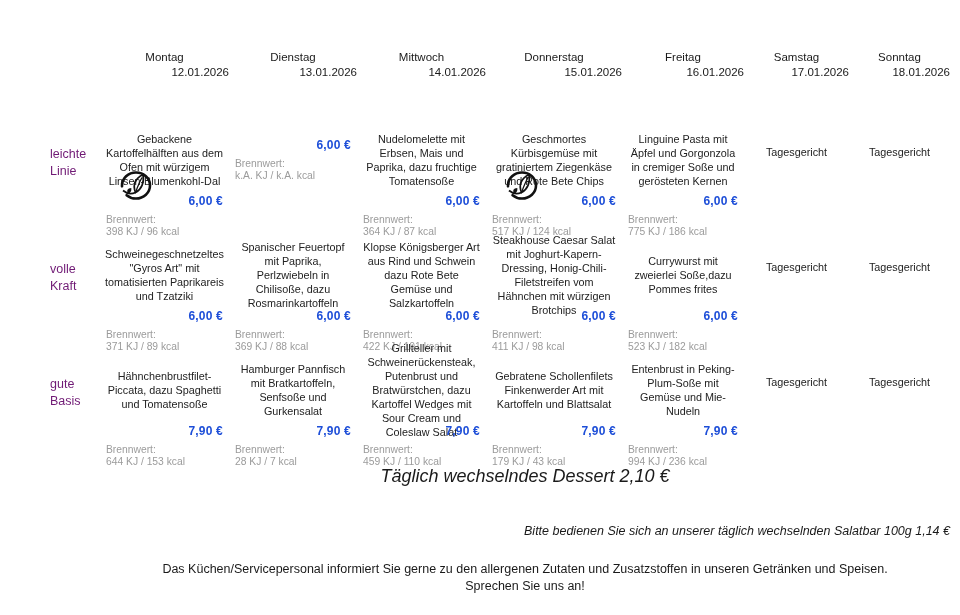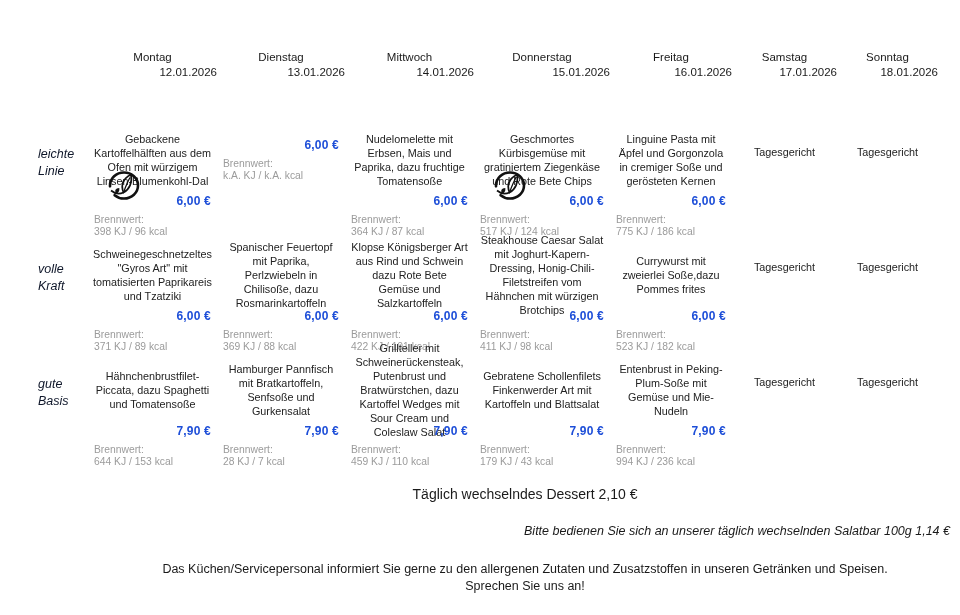--- a/index.html
+++ b/index.html
@@ -7,38 +7,37 @@
   body {
     width: 960px; height: 615px;
     font-family: "Liberation Sans", sans-serif;
     color: #1a1a1a;
     position: relative;
     overflow: hidden;
   }
   .page { position: absolute; left: 0; top: 0; width: 960px; height: 615px; }
 
   .menu-grid {
-    position: absolute; left: 28px; top: 40px;
+    position: absolute; left: 40px; top: 40px;
     display: grid;
     grid-template-columns: 60px 129px 128px 129px 136px 122px 105px 101px;
     grid-template-rows: 92px 115px 115px 115px;
   }
 
   
   .hcell { padding-top: 10px; text-align: center; font-size: 11.5px; line-height: 15px; }
   .hcell .day  { color: #1a1a1a; }
   .hcell .date { color: #1a1a1a; text-align: right; }
 
   
   .rlabel {
     padding: 14px 2px 0 10px;
-    font-style: italic;
     font-size: 12.5px;
     line-height: 17px;
-    color: #0f172a;
+    color: #701a75;
   }
 
   
   .cell { padding: 0 6px; position: relative; }
   .dish {
     height: 56px;
     display: flex; align-items: center; justify-content: center;
     text-align: center;
     font-size: 10.8px; line-height: 14px;
     color: #222;
@@ -54,21 +53,21 @@
   .veg svg { display: block; }
   .energy {
     margin-top: 4px;
     font-size: 10.3px; line-height: 12px;
     color: #9b9b9b;
     text-align: left;
   }
 
   
   .footer-line { position: absolute; left: 100px; width: 850px; text-align: center; }
-  .dessert   { top: 486px; font-size: 14px; }
+  .dessert   { top: 466px; font-style: italic; font-size: 18px; }
   .salatbar  { top: 524px; font-style: italic; font-size: 12.5px; text-align: right; }
   .allergy   { top: 561px; font-size: 12.5px; line-height: 17px; }
 </style>
 </head>
 <body>
 
 <div class="page">
   <div class="menu-grid">
 
     <div class="hcell"></div>

